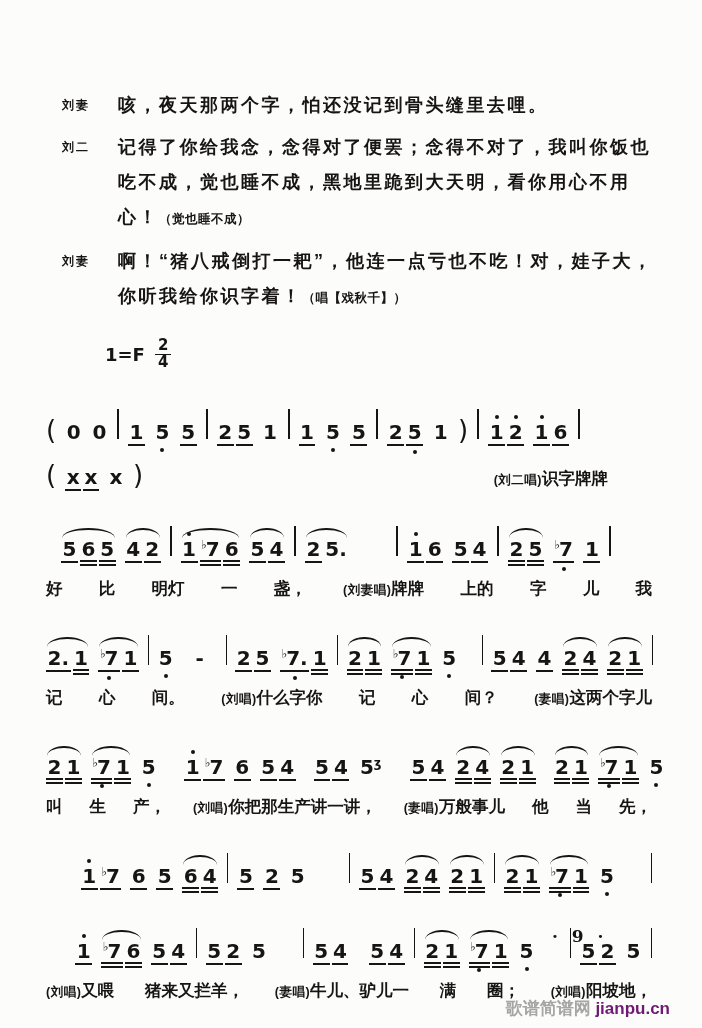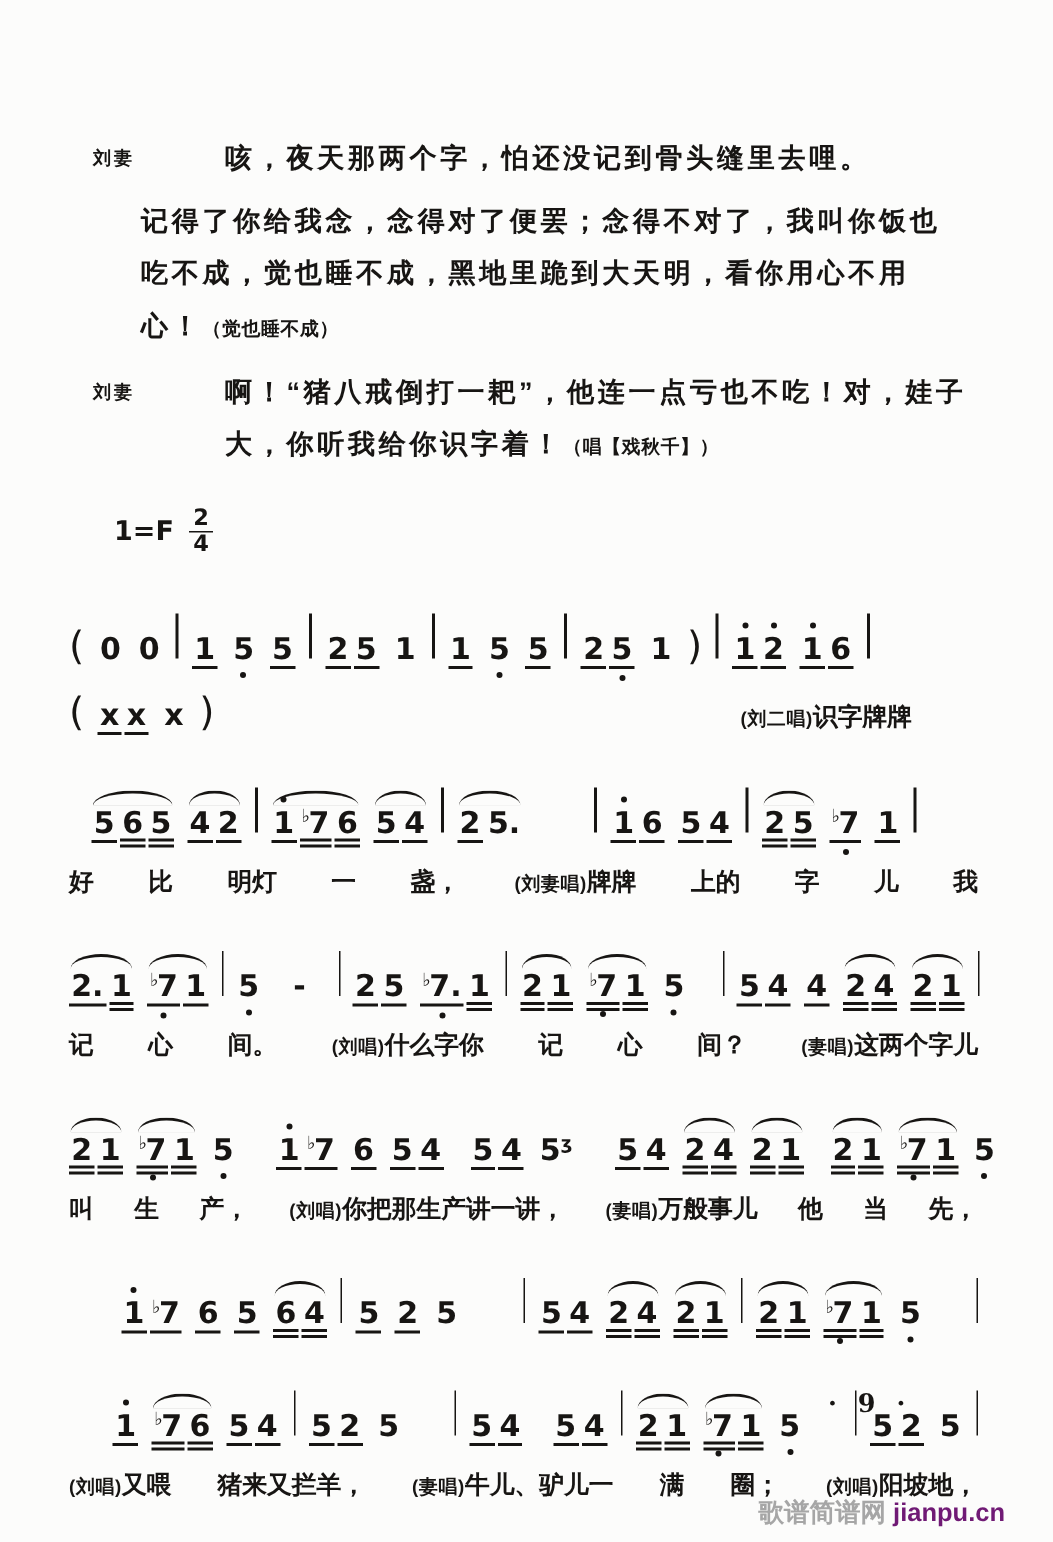--- a/index.html
+++ b/index.html
@@ -5,24 +5,24 @@
   html,body{margin:0;padding:0;}
   body{
     width:702px;height:1028px;position:relative;overflow:hidden;
     background:#fcfcfb;color:#171513;
     font-family:"Liberation Sans",sans-serif;
   }
   
   .dialogue{padding:88px 0 0 62px;}
   .dlg{display:flex;width:596px;margin-bottom:7px;}
   .spk{flex:none;width:56px;font-weight:700;font-size:12px;line-height:35px;letter-spacing:2px;}
-  .dtx{font-weight:700;font-size:18px;line-height:35px;letter-spacing:2.5px;width:540px;margin-left:32px;}
+  .dtx{font-weight:700;font-size:18px;line-height:35px;letter-spacing:2.5px;width:540px;}
   .dtx .lbl,.lyrics .lbl,.lyrA .lbl{font-size:12.5px;letter-spacing:0.5px;font-weight:700;}
   
-  .keysig{margin:22px 0 24px 76px;font-weight:700;font-size:18px;display:flex;align-items:center;gap:10px;font-family:"DejaVu Sans",sans-serif;}
+  .keysig{margin:22px 0 24px 105px;font-weight:700;font-size:18px;display:flex;align-items:center;gap:10px;font-family:"DejaVu Sans",sans-serif;}
   .frac{display:inline-flex;flex-direction:column;align-items:center;font-size:15px;line-height:1.05;}
   .frac .num{border-bottom:1.5px solid #171513;padding:0 3px;}
   
   .score{margin-left:46px;width:606px;}
   .mline{margin-bottom:21px;}
   .notesrow{display:flex;align-items:baseline;gap:9px;padding-top:14px;}
   .grp{position:relative;display:inline-flex;align-items:baseline;gap:2px;}
   .grp.slur::before{
     content:"";position:absolute;top:-11px;left:1px;right:1px;height:8px;
     border-top:2.5px solid #171513;border-radius:50% 50% 0 0 / 100% 100% 0 0;
@@ -50,20 +50,21 @@
 </style>
 </head>
 <body>
 
 <div class="dialogue">
     <div class="dlg">
       <span class="spk">刘妻</span>
       <div class="dtx">咳，夜天那两个字，怕还没记到骨头缝里去哩。</div>
     </div>
     <div class="dlg">
+      <span class="spk">刘二</span>
       <div class="dtx">记得了你给我念，念得对了便罢；念得不对了，我叫你饭也吃不成，觉也睡不成，黑地里跪到大天明，看你用心不用心！<span class="lbl">（觉也睡不成）</span></div>
     </div>
     <div class="dlg">
       <span class="spk">刘妻</span>
       <div class="dtx">啊！“猪八戒倒打一耙”，他连一点亏也不吃！对，娃子大，你听我给你识字着！<span class="lbl">（唱【戏秋千】）</span></div>
     </div>
   </div>
 
 <div class="keysig">
   <span>1=F</span>

